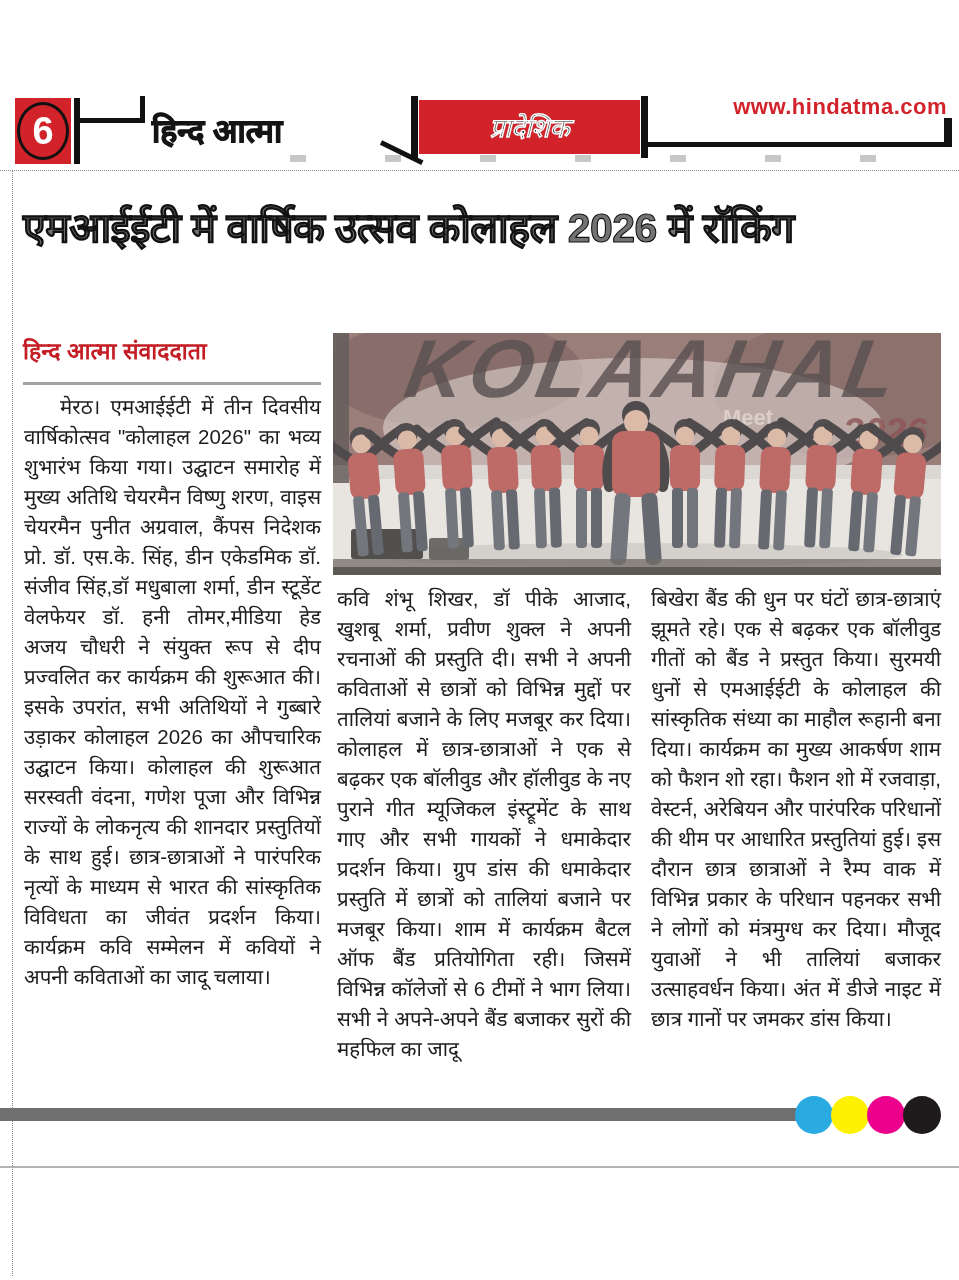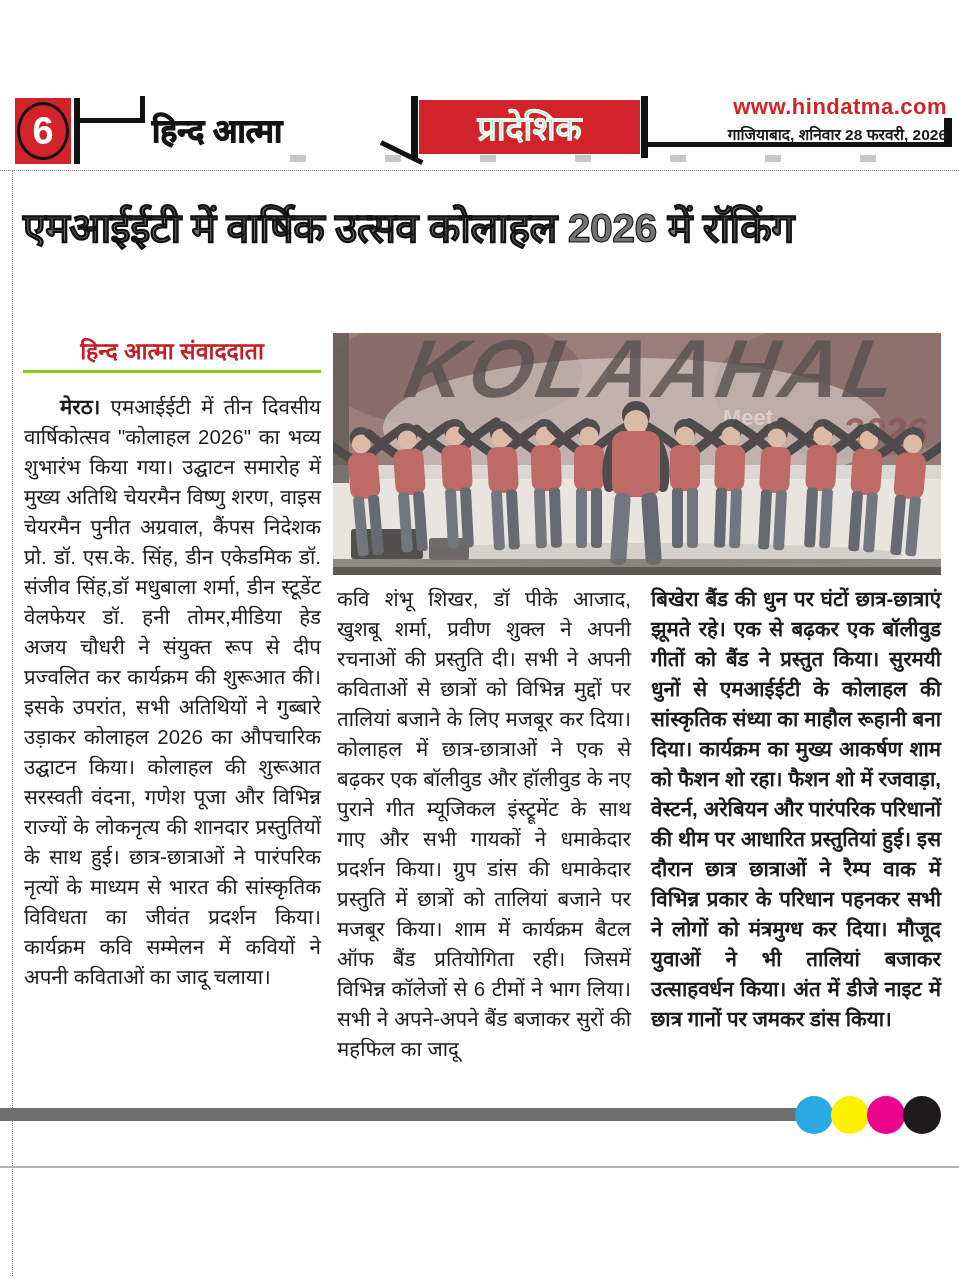--- a/index.html
+++ b/index.html
@@ -26,62 +26,62 @@
     display:flex;align-items:center;
     font-size:32px;font-weight:900;color:#141414;letter-spacing:0;
     -webkit-text-stroke:1px #141414;white-space:nowrap;
   }
   .diag-left{position:absolute;left:381px;top:140px;width:46px;height:5px;background:#111;
     transform:rotate(26deg);transform-origin:left center;}
   .section-box{
     position:absolute;left:419px;top:100px;width:221px;height:54px;
     background:#d2232a;display:flex;align-items:center;justify-content:center;
   }
-  .section-label{color:#86efac;font-size:34px;font-weight:900;-webkit-text-stroke:.6px #fff;}
+  .section-label{color:#000000;font-size:26px;font-weight:900;font-style:italic;-webkit-text-stroke:.6px #fff;}
   .section-sidebar{position:absolute;top:96px;width:7px;height:62px;background:#111;}
   .sb-left{left:411px;} .sb-right{left:641px;}
   .rule-right{position:absolute;left:648px;top:142px;width:302px;height:5px;background:#111;}
   .rule-cap{position:absolute;left:944px;top:118px;width:8px;height:29px;background:#111;}
   .header-right{position:absolute;right:12px;top:94px;width:260px;text-align:right;}
   .website{color:#d2232a;font-size:22px;font-weight:900;letter-spacing:.5px;}
   .dateline{color:#1a1a1a;font-size:15.5px;font-weight:700;margin-top:3px;}
   .ghost-row{
     position:absolute;left:290px;top:155px;width:660px;height:7px;opacity:.30;
     background:repeating-linear-gradient(90deg,#444 0 16px,transparent 16px 95px);
   }
   .dotted-h{position:absolute;left:0;top:170px;width:959px;border-top:1px dotted #8a8a8a;}
   .dotted-v{position:absolute;left:12px;top:170px;height:1106px;border-left:1px dotted #8a8a8a;}
   
   .headline{
     position:absolute;left:23px;top:196px;width:916px;margin:0;
     font-size:41px;line-height:64px;font-weight:900;color:#737373;
     -webkit-text-stroke:1.1px #121212;letter-spacing:-.5px;
   }
   .byline-wrap{
-    position:absolute;left:23px;top:334px;width:298px;text-align:center;
-    border-bottom:3px solid #84cc16;padding-bottom:4px;
+    position:absolute;left:23px;top:334px;width:298px;text-align:left;
+    border-bottom:3px solid #a3a3a3;padding-bottom:16px;
   }
   .byline{color:#c41e25;font-size:23px;font-weight:900;}
   
   .photo{
     position:absolute;left:333px;top:333px;width:608px;height:242px;margin:0;
     overflow:hidden;background:#d8d3cf;
   }
   .photo svg{display:block;filter:blur(.5px) saturate(.85) brightness(1.04);}
   
   .col{
     position:absolute;color:#1c1c1c;font-size:20.5px;line-height:30px;
     text-align:justify;overflow-wrap:break-word;
   }
   .col p{margin:0;}
   .col1{left:24px;top:392px;width:297px;height:692px;}
   .col1 p{text-indent:36px;}
   .col2{left:337px;top:584px;width:294px;height:504px;}
-  .col3{left:651px;top:584px;width:290px;height:504px;font-weight:bold;}
-  .lead{font-weight:700;}
+  .col3{left:651px;top:584px;width:290px;height:504px;}
+  .lead{font-weight:400;}
   
   .press-bar{position:absolute;left:0;top:1108px;width:930px;height:13px;background:#6f6f6f;}
   .reg-dot{position:absolute;top:1096px;width:38px;height:38px;border-radius:50%;}
   .reg-c{left:795px;} .reg-y{left:831px;} .reg-m{left:867px;} .reg-k{left:903px;}
   .bottom-line{position:absolute;left:0;top:1166px;width:959px;height:2px;background:#b3b3b3;}
 </style>
 </head>
 <body>
 
 <div class="page">
@@ -96,21 +96,20 @@
   <div class="diag-left"></div>
   <div class="section-sidebar sb-left"></div>
   <div class="section-box">
     <span class="section-label">प्रादेशिक</span>
   </div>
   <div class="section-sidebar sb-right"></div>
   <div class="rule-right"></div>
   <div class="rule-cap"></div>
   <div class="header-right">
     <div class="website">www.hindatma.com</div>
-    <div class="dateline">गाजियाबाद, शनिवार 28 फरवरी, 2026</div>
   </div>
   <div class="ghost-row"></div>
   <div class="dotted-h"></div>
   <div class="dotted-v"></div>
 
   <h1 class="headline"><span>एमआईईटी में वार्षिक उत्सव कोलाहल 2026 में रॉकिंग</span><br></h1>
 
   <div class="byline-wrap">
     <span class="byline">हिन्द आत्मा संवाददाता</span>
   </div>

